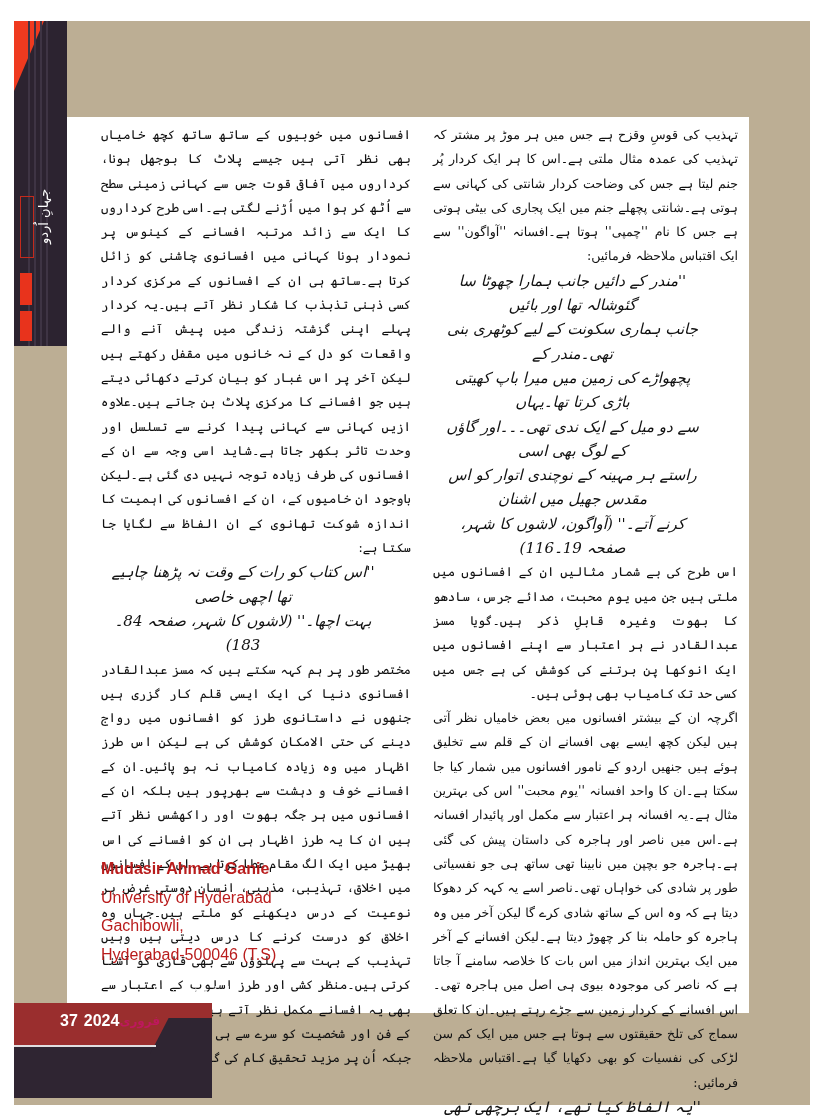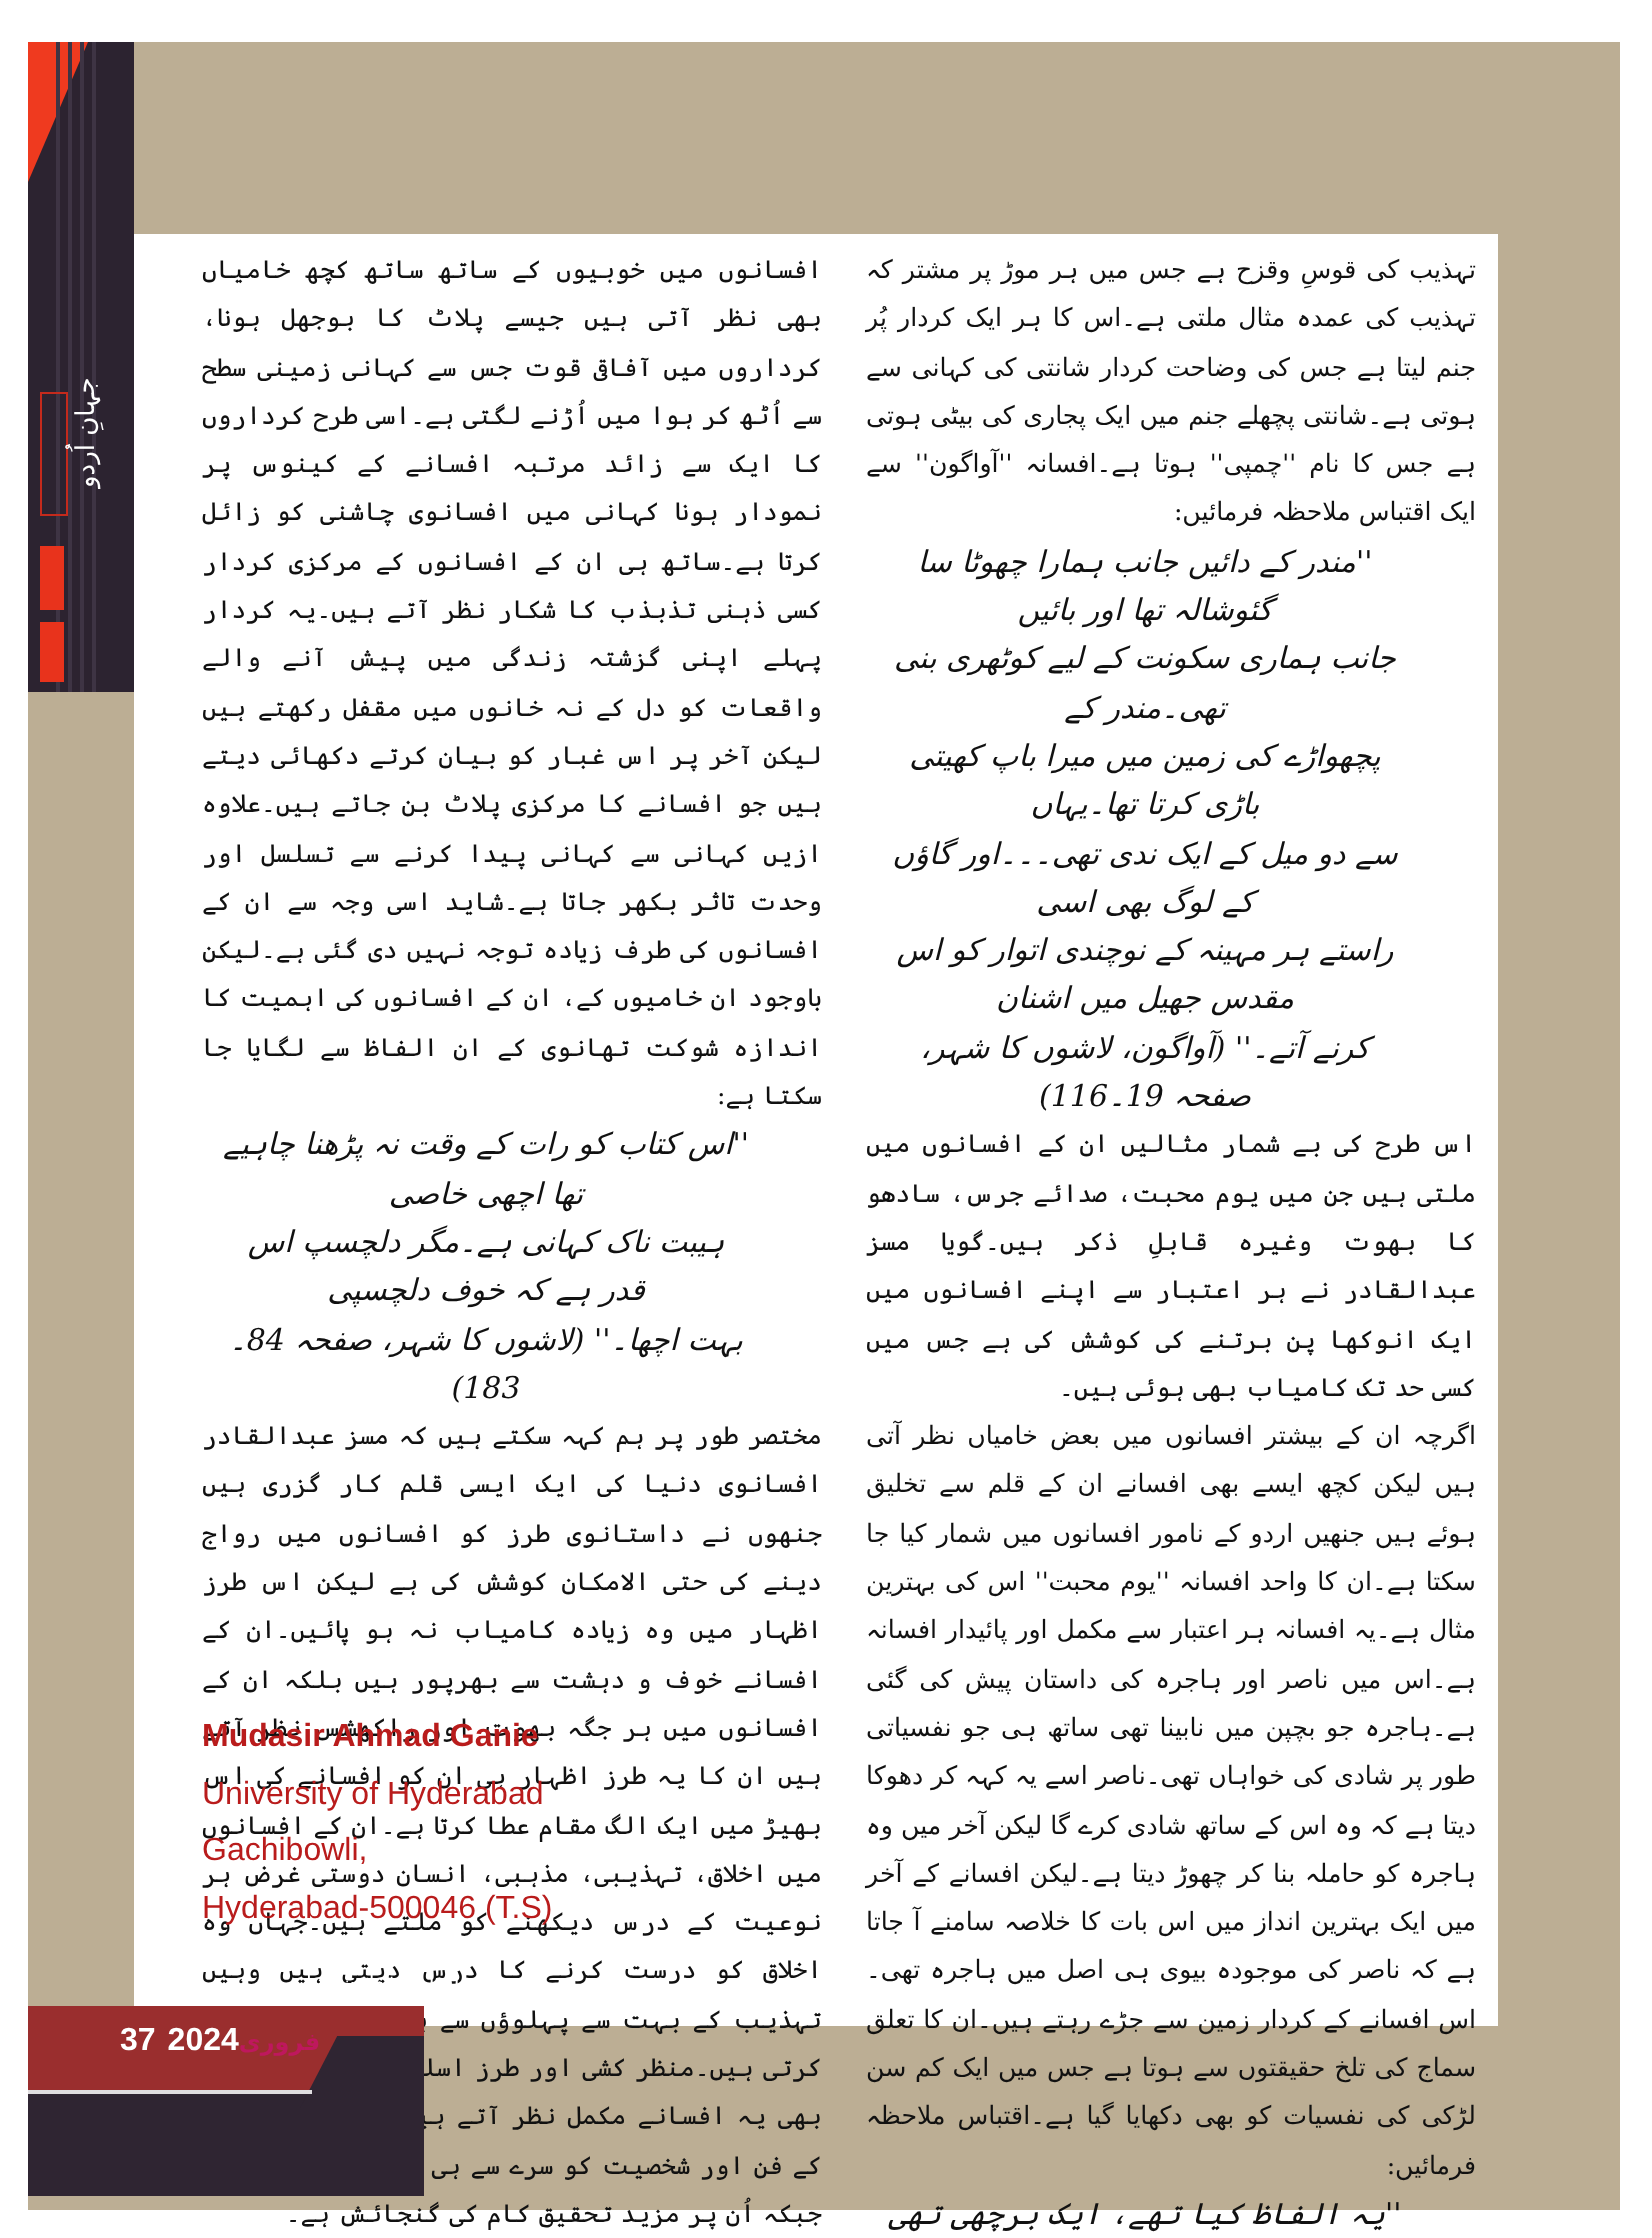--- a/index.html
+++ b/index.html
@@ -56,21 +56,20 @@
     <p class="quote">کرنے آتے۔'' (آواگون، لاشوں کا شہر، صفحہ 19۔116)</p>
     <p>اس طرح کی بے شمار مثالیں ان کے افسانوں میں ملتی ہیں جن میں یوم محبت، صدائے جرس، سادھو کا بھوت وغیرہ قابلِ ذکر ہیں۔گویا مسز عبدالقادر نے ہر اعتبار سے اپنے افسانوں میں ایک انوکھا پن برتنے کی کوشش کی ہے جس میں کسی حد تک کامیاب بھی ہوئی ہیں۔</p>
     <p>اگرچہ ان کے بیشتر افسانوں میں بعض خامیاں نظر آتی ہیں لیکن کچھ ایسے بھی افسانے ان کے قلم سے تخلیق ہوئے ہیں جنھیں اردو کے نامور افسانوں میں شمار کیا جا سکتا ہے۔ان کا واحد افسانہ ''یوم محبت'' اس کی بہترین مثال ہے۔یہ افسانہ ہر اعتبار سے مکمل اور پائیدار افسانہ ہے۔اس میں ناصر اور ہاجرہ کی داستان پیش کی گئی ہے۔ہاجرہ جو بچپن میں نابینا تھی ساتھ ہی جو نفسیاتی طور پر شادی کی خواہاں تھی۔ناصر اسے یہ کہہ کر دھوکا دیتا ہے کہ وہ اس کے ساتھ شادی کرے گا لیکن آخر میں وہ ہاجرہ کو حاملہ بنا کر چھوڑ دیتا ہے۔لیکن افسانے کے آخر میں ایک بہترین انداز میں اس بات کا خلاصہ سامنے آ جاتا ہے کہ ناصر کی موجودہ بیوی ہی اصل میں ہاجرہ تھی۔اس افسانے کے کردار زمین سے جڑے رہتے ہیں۔ان کا تعلق سماج کی تلخ حقیقتوں سے ہوتا ہے جس میں ایک کم سن لڑکی کی نفسیات کو بھی دکھایا گیا ہے۔اقتباس ملاحظہ فرمائیں:</p>
     <p class="quote">''یہ الفاظ کیا تھے، ایک برچھی تھی جو میرے دل کے پار ہوگئی</p>
 
   </div>
 
   <div class="col left">
     <p>افسانوں میں خوبیوں کے ساتھ ساتھ کچھ خامیاں بھی نظر آتی ہیں جیسے پلاٹ کا بوجھل ہونا، کرداروں میں آفاقی قوت جس سے کہانی زمینی سطح سے اُٹھ کر ہوا میں اُڑنے لگتی ہے۔اسی طرح کرداروں کا ایک سے زائد مرتبہ افسانے کے کینوس پر نمودار ہونا کہانی میں افسانوی چاشنی کو زائل کرتا ہے۔ساتھ ہی ان کے افسانوں کے مرکزی کردار کسی ذہنی تذبذب کا شکار نظر آتے ہیں۔یہ کردار پہلے اپنی گزشتہ زندگی میں پیش آنے والے واقعات کو دل کے نہ خانوں میں مقفل رکھتے ہیں لیکن آخر پر اس غبار کو بیان کرتے دکھائی دیتے ہیں جو افسانے کا مرکزی پلاٹ بن جاتے ہیں۔علاوہ ازیں کہانی سے کہانی پیدا کرنے سے تسلسل اور وحدت تاثر بکھر جاتا ہے۔شاید اسی وجہ سے ان کے افسانوں کی طرف زیادہ توجہ نہیں دی گئی ہے۔لیکن باوجود ان خامیوں کے، ان کے افسانوں کی اہمیت کا اندازہ شوکت تھانوی کے ان الفاظ سے لگایا جا سکتا ہے:</p>
     <p class="quote">''اس کتاب کو رات کے وقت نہ پڑھنا چاہیے تھا اچھی خاصی</p>
-    <p class="quote">ہیبت ناک کہانی ہے۔مگر دلچسپ اس قدر ہے کہ خوف دلچسپی</p>
     <p class="quote">بہت اچھا۔'' (لاشوں کا شہر، صفحہ 84۔183)</p>
     <p>مختصر طور پر ہم کہہ سکتے ہیں کہ مسز عبدالقادر افسانوی دنیا کی ایک ایسی قلم کار گزری ہیں جنھوں نے داستانوی طرز کو افسانوں میں رواج دینے کی حتی الامکان کوشش کی ہے لیکن اس طرز اظہار میں وہ زیادہ کامیاب نہ ہو پائیں۔ان کے افسانے خوف و دہشت سے بھرپور ہیں بلکہ ان کے افسانوں میں ہر جگہ بھوت اور راکھشس نظر آتے ہیں ان کا یہ طرز اظہار ہی ان کو افسانے کی اس بھیڑ میں ایک الگ مقام عطا کرتا ہے۔ان کے افسانوں میں اخلاق، تہذیبی، مذہبی، انسان دوستی غرض ہر نوعیت کے درس دیکھنے کو ملتے ہیں۔جہاں وہ اخلاق کو درست کرنے کا درس دیتی ہیں وہیں تہذیب کے بہت سے پہلوؤں سے بھی قاری کو آشنا کرتی ہیں۔منظر کشی اور طرز اسلوب کے اعتبار سے بھی یہ افسانے مکمل نظر آتے ہیں۔مگر افسوس ان کے فن اور شخصیت کو سرے سے ہی نظر انداز کیا ہے جبکہ اُن پر مزید تحقیق کام کی گنجائش ہے۔</p>
   </div>
 
   <div class="author">
     <div class="name">Mudasir Ahmad Ganie</div>
     <div>University of Hyderabad</div>
     <div>Gachibowli,</div>
     <div>Hyderabad-500046 (T.S)</div>
   </div>

